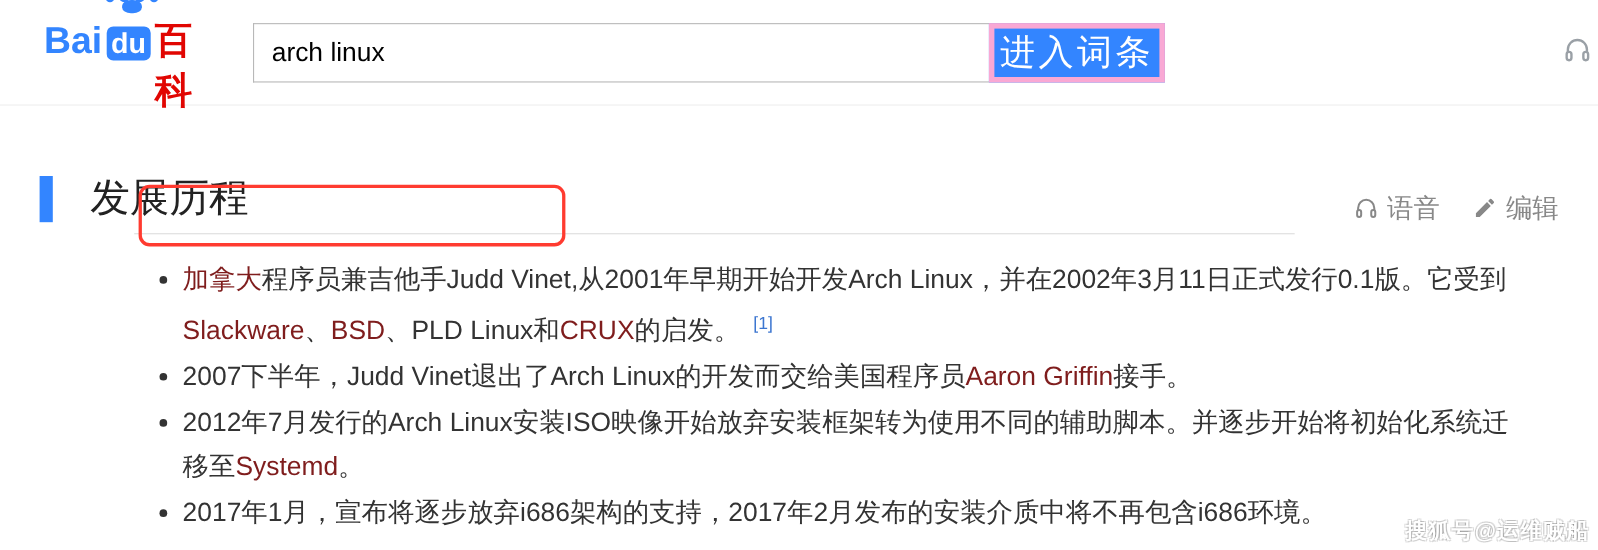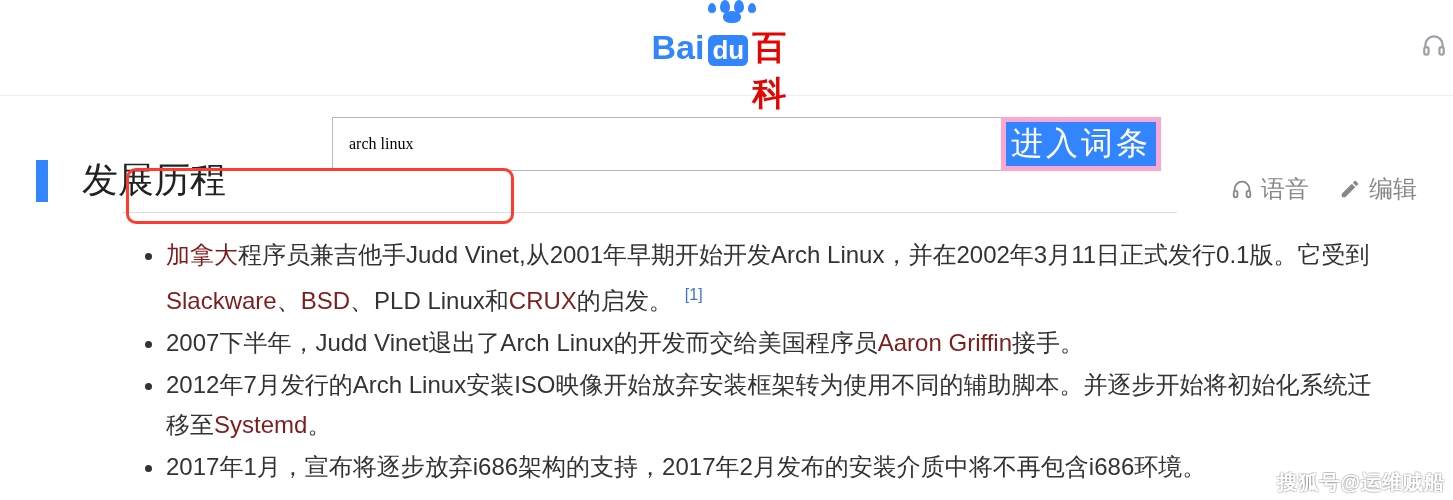--- a/index.html
+++ b/index.html
@@ -11,21 +11,20 @@
     position: relative;
     overflow: hidden;
   }
   .header {
     display: flex;
     align-items: center;
     height: 96px;
     padding-left: 40px;
     border-bottom: 1px solid #eee;
     position: relative;
-    flex-direction: column;
   }
   .logo {
     width: 160px;
     margin-right: 30px;
   }
   .logo-paw {
     display: flex;
     justify-content: center;
     gap: 4px;
     margin-bottom: -2px;
@@ -65,24 +64,23 @@
   .logo-baike { font-size: 34px; font-weight: bold; color: #e10602; }
   .searchbar {
     display: flex;
     height: 54px;
   }
   .searchbar input {
     width: 669px;
     height: 54px;
     border: 1px solid #b8b8b8;
     border-right: none;
-    font-size: 16px;
+    font-size: 24px;
     padding: 0 16px;
     outline: none;
-    font-family: Liberation Serif, serif;
   }
   .searchbar button {
     width: 160px;
     height: 54px;
     background: #3385ff;
     color: #fff;
     border: 5px solid #f9a8d4;
     font-size: 32px;
     cursor: pointer;
     letter-spacing: 3px;

